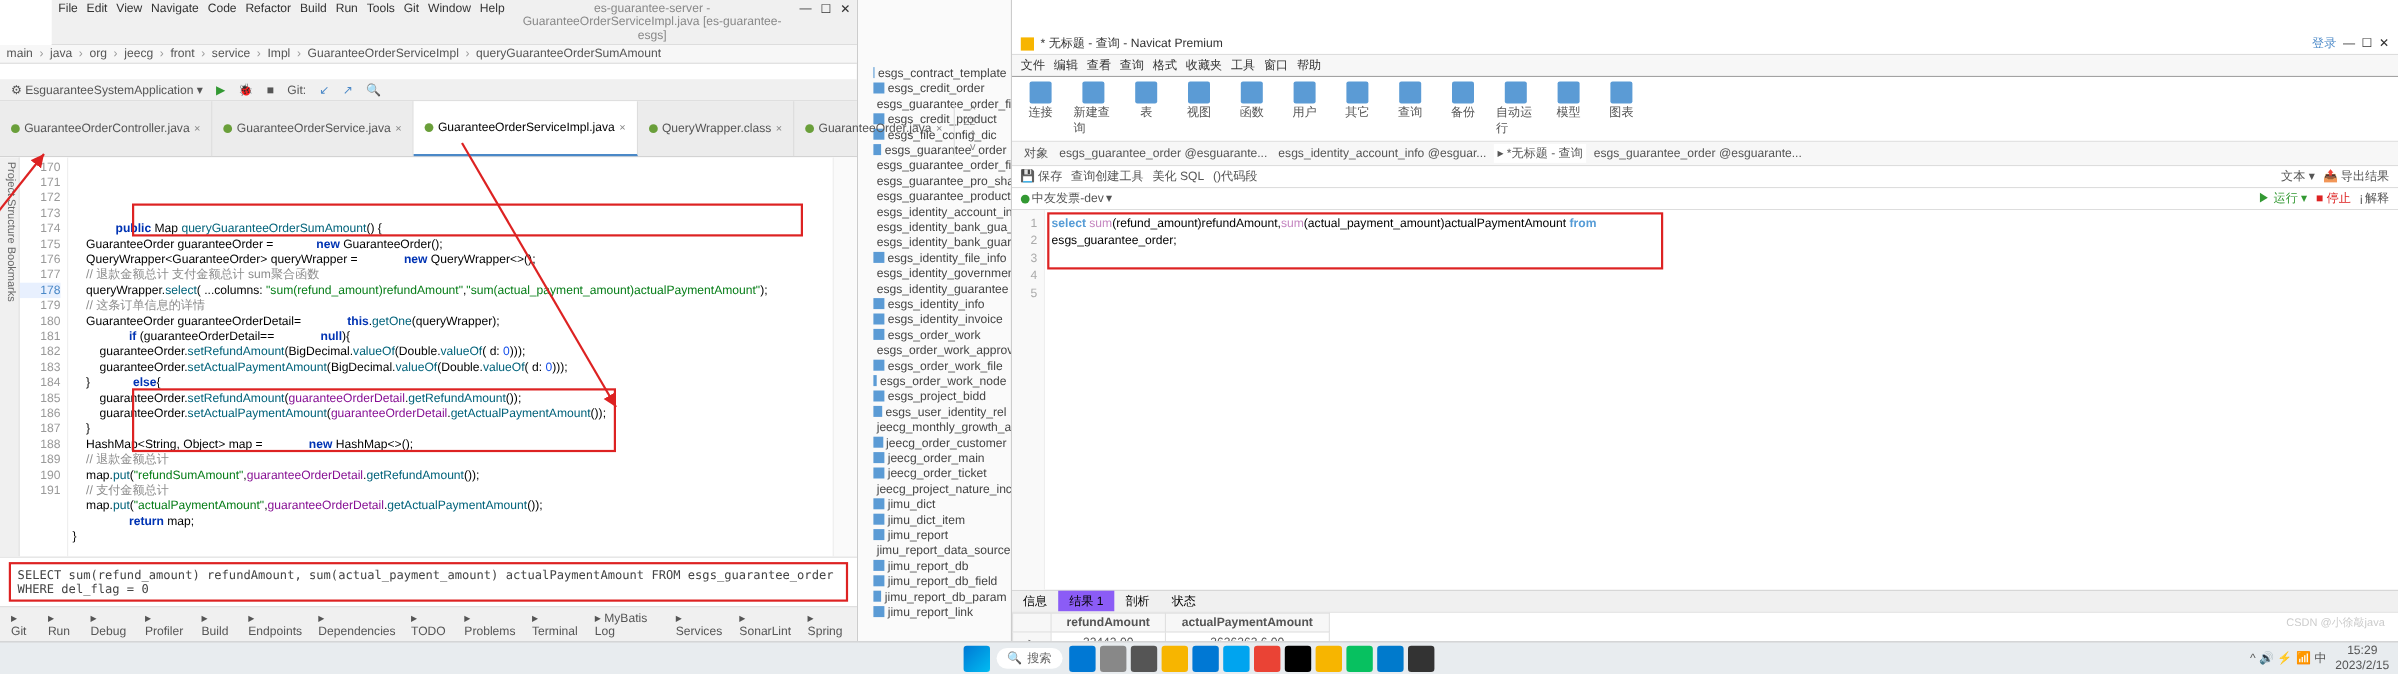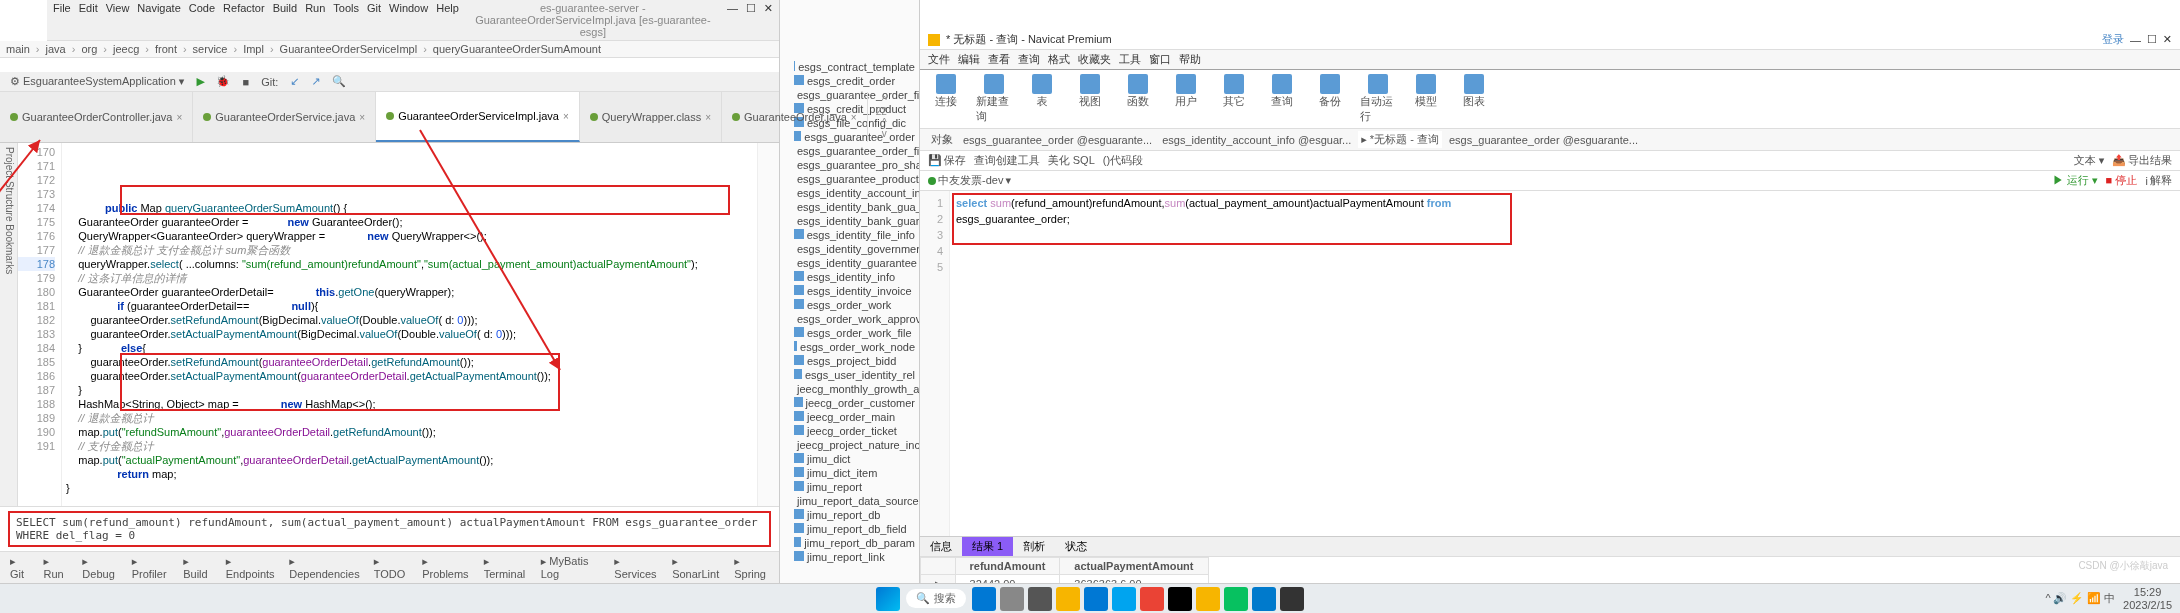--- a/index.html
+++ b/index.html
@@ -22,21 +22,21 @@
 .editor-area { flex: 1; display: flex; overflow: hidden; background: #fff; }
 .sidebar-left { width: 18px; background: #f0f0f0; border-right: 1px solid #ddd; writing-mode: vertical-rl; font-size: 10px; color: #666; padding: 4px 2px; }
 .gutter { width: 44px; background: #fff; color: #999; text-align: right; padding: 2px 6px 2px 0; font-family: Consolas, monospace; font-size: 11px; line-height: 14px; border-right: 1px solid #eee; }
 .gutter div { height: 14px; }
 .gutter .hl { background: #e8f0fe; color: #4a88c7; }
 .code { flex: 1; font-family: Consolas, monospace; font-size: 11px; line-height: 14px; white-space: pre; padding: 2px 4px; overflow: hidden; position: relative; }
 .code .line { height: 14px; }
 .kw { color: #0033b3; font-weight: bold; padding-left: 39px; }
 .typ { color: #000; }
 .str { color: #067d17; }
-.cmt { color: #8c8c8c; font-style: italic; }
+.cmt { color: #8c8c8c; }
 .fn { color: #00627a; }
 .fld { color: #871094; }
 .num { color: #1750eb; }
 .code-redbox { position: absolute; border: 2px solid #d22; pointer-events: none; }
 
 .minimap { width: 22px; background: #fafafa; border-left: 1px solid #eee; }
 
 .ide-bottom-tabs { display: flex; background: #ececec; border-top: 1px solid #ccc; font-size: 10px; }
 .ide-bottom-tab { padding: 2px 8px; cursor: pointer; color: #555; display: flex; align-items: center; gap: 3px; }
 .ide-bottom-tab.active { background: #fff; }
@@ -75,21 +75,21 @@
 .sql-code .sk { color: #569cd6; font-weight: bold; }
 .sql-code .sc { color: #6a9955; }
 .sql-code .sf { color: #c586c0; }
 .sql-redbox { position: absolute; border: 2px solid #d22; pointer-events: none; }
 
 .result-tabs { display: flex; background: #f0f0f0; border-top: 1px solid #ccc; font-size: 11px; }
 .result-tab { padding: 2px 10px; cursor: pointer; }
 .result-tab.active { background: #8b5cf6; }
 .result-grid { background: #fff; border-top: 1px solid #ddd; }
 .result-grid table { border-collapse: collapse; font-size: 11px; }
-.result-grid th, .result-grid td { border: 1px solid #e0e0e0; padding: 2px 14px; text-align: left; color: #555; }
+.result-grid th, .result-grid td { border: 1px solid #e0e0e0; padding: 2px 14px; text-align: center; color: #555; }
 .result-grid th { background: #f7f7f7; }
 .result-grid .arrow-cell { width: 14px; background: #f7f7f7; text-align: center; }
 
 .nav-status { display: flex; justify-content: space-between; padding: 2px 8px; font-size: 10px; color: #666; background: #f7f7f7; border-top: 1px solid #ddd; }
 
 
 .taskbar { position: fixed; bottom: 0; left: 0; right: 0; height: 30px; background: #e8ecef; display: flex; align-items: center; justify-content: center; gap: 6px; border-top: 1px solid #ccc; z-index: 100; }
 .taskbar .tb-item { width: 24px; height: 24px; border-radius: 3px; display: flex; align-items: center; justify-content: center; cursor: pointer; }
 .taskbar .tb-search { display: flex; align-items: center; gap: 4px; background: #fff; border-radius: 12px; padding: 2px 10px; font-size: 11px; color: #666; }
 .taskbar .tb-right { position: absolute; right: 8px; display: flex; align-items: center; gap: 8px; font-size: 10px; color: #555; }

